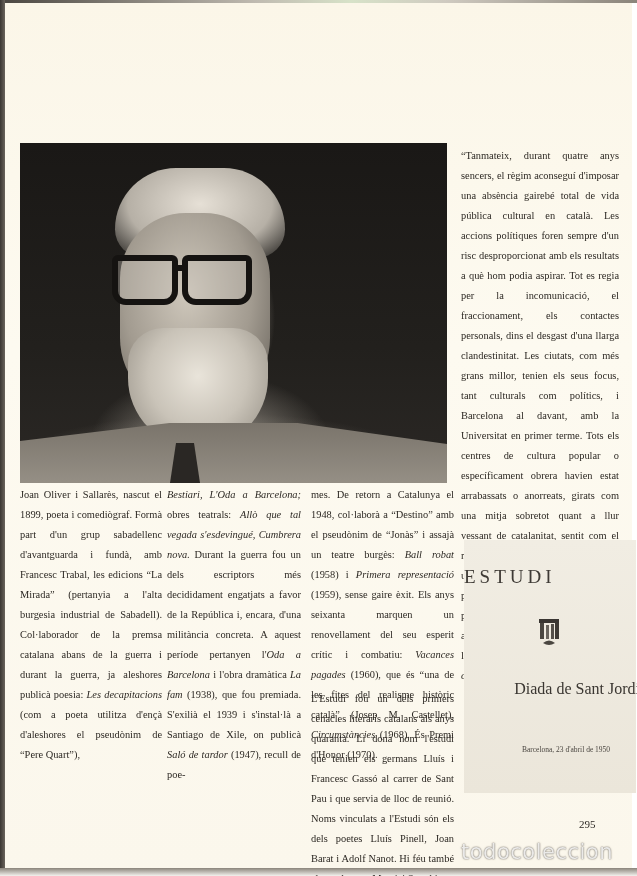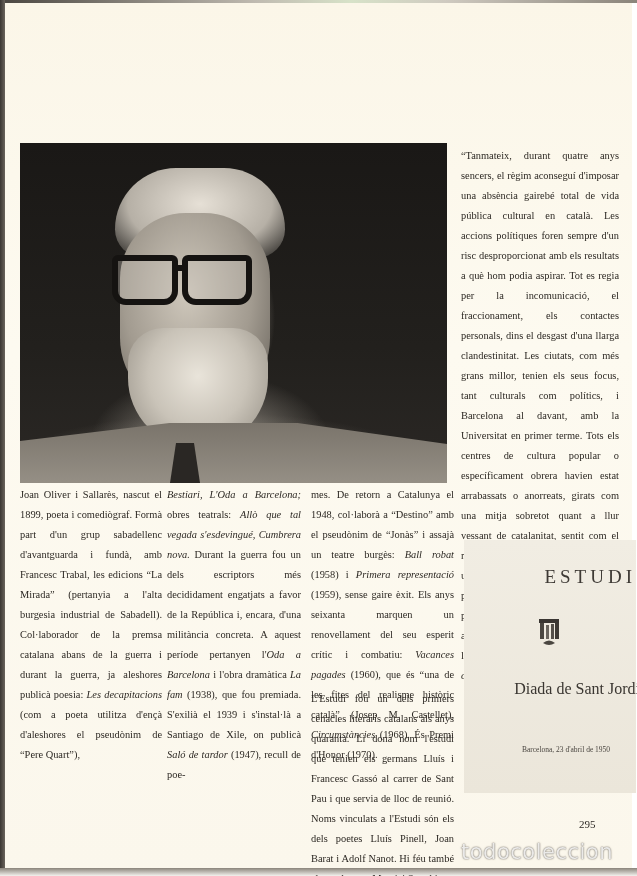--- a/index.html
+++ b/index.html
@@ -79,21 +79,21 @@
   .col-2 { left: 167px; top: 485px; width: 134px; }
   .col-3 { left: 311px; top: 485px; width: 143px; }
   .col-3b { left: 311px; top: 689px; width: 143px; }
   .col-quote { left: 461px; top: 146px; width: 158px; }
 
   .estudi-panel {
     position: absolute; left: 464px; top: 540px; width: 172px; height: 253px;
     background: linear-gradient(180deg, #f1ede3, #ebe6da);
   }
   .estudi-title {
-    position: absolute; left: 0; width: 100%; top: 26px; text-align: right;
+    position: absolute; left: 0; width: 100%; top: 26px; text-align: left;
     font-size: 19px; letter-spacing: 4px; color: #3e3a35;
   }
   .estudi-emblem {
     position: absolute; left: 73px; top: 78px; width: 24px; height: 30px;
   }
   .estudi-sub {
     position: absolute; left: 4px; width: 100%; top: 140px; text-align: right;
     font-size: 16px; color: #3a3631;
   }
   .estudi-date {

